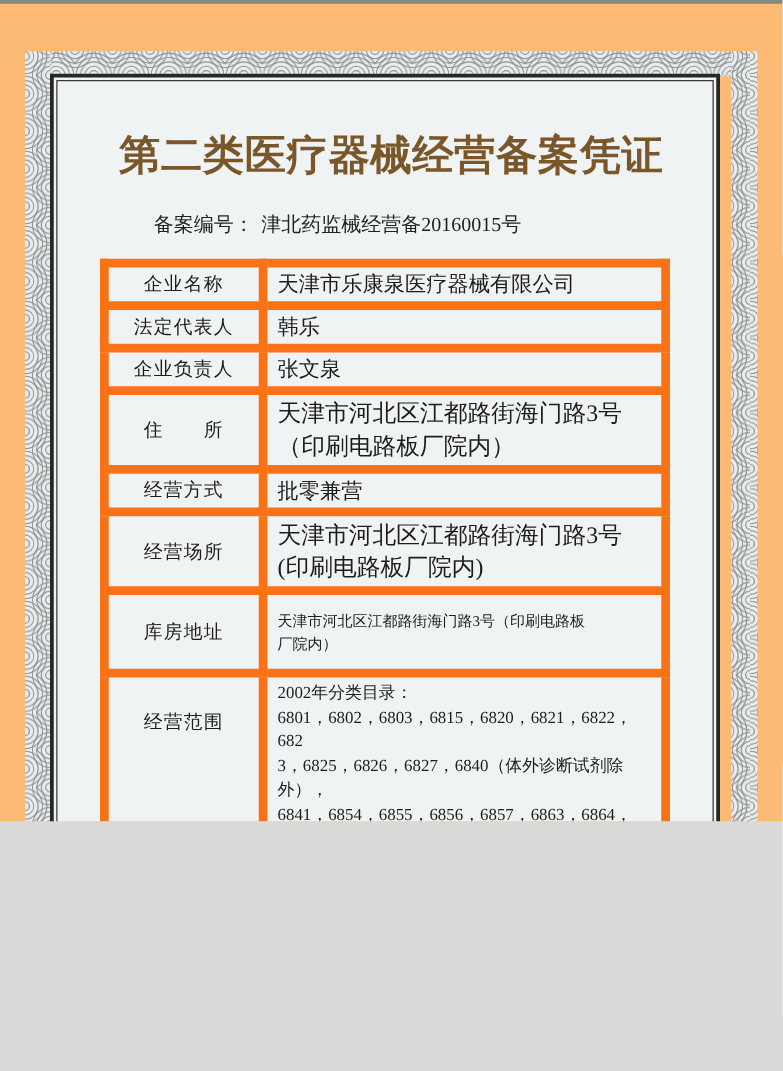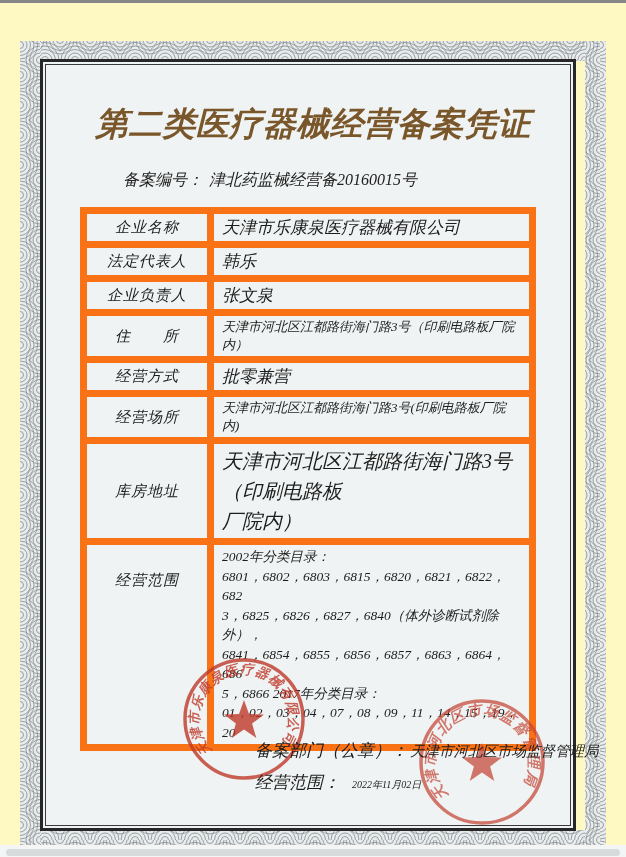--- a/index.html
+++ b/index.html
@@ -2,25 +2,24 @@
 <html><head>
 <meta charset="utf-8">
 <style>
   html,body{margin:0;padding:0;}
   body{
     font-family:"Liberation Serif","DejaVu Serif",serif;
     background:#d9d9d7;
   }
   .screen{
     position:relative;
-    width:626px;height:857px;
+    width:626px;height:657px;
     margin:0 auto;
-    background:#fef9c3;
+    background:#fdba74;
     overflow:hidden;
-    font-style:italic;
   }
   
   .scan-top-strip{position:absolute;left:0;top:0;width:626px;height:3px;background:#878787;}
   .scan-bottom-area{position:absolute;left:0;top:845px;width:626px;height:12px;background:#f4f5f5;}
   .scan-bottom-bar{position:absolute;left:6px;top:849px;width:614px;height:7px;background:#d8dbdc;border-radius:4px;}
   
   .guilloche{position:absolute;left:0;top:0;width:626px;height:857px;pointer-events:none;}
   
   .frame{
     position:absolute;left:40px;top:59px;width:536px;height:772px;
@@ -58,22 +57,22 @@
   }
   .info-table td.lbl{
     width:118px;text-align:center;
     font-size:15px;letter-spacing:1px;
   }
   .info-table td.lbl.squeeze{font-size:13px;letter-spacing:-0.5px;}
   .info-table td.val{padding:2px 8px;}
   .r1{height:32px;} .r2{height:32px;} .r3{height:32px;} .r4{height:33px;}
   .r5{height:35px;padding-left:36px;} .r6{height:33px;} .r7{height:31px;} .r8{height:66px;} .r9{height:197px;}
   .v-lg{font-size:17px;}
-  .v-md{font-size:20px;line-height:1.5;white-space:pre-line;}
-  .v-sm{font-size:13px;}
+  .v-md{font-size:12px;line-height:1.5;white-space:pre-line;}
+  .v-sm{font-size:19px;}
   .v-scope{font-size:13.5px;line-height:19.5px;white-space:pre-line;vertical-align:top;padding-top:6px;}
   td.top{vertical-align:top;padding-top:26px;}
   
   .footer-line{position:absolute;color:#1b1b1b;z-index:6;white-space:nowrap;}
   .dept-line{left:255px;top:739px;font-size:17px;}
   .dept-line .val{font-size:14.5px;margin-left:2px;}
   .date-line{left:255px;top:771px;font-size:17px;}
   .date-line .val{font-size:10px;margin-left:12px;}
   
   .seal{position:absolute;z-index:5;}

